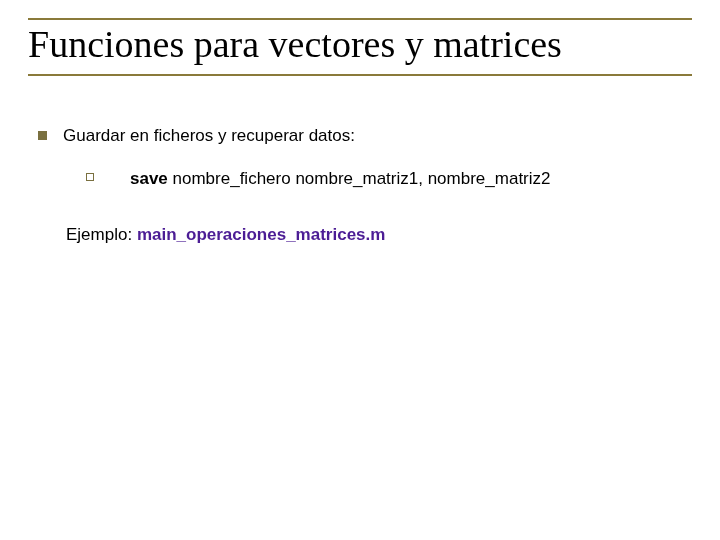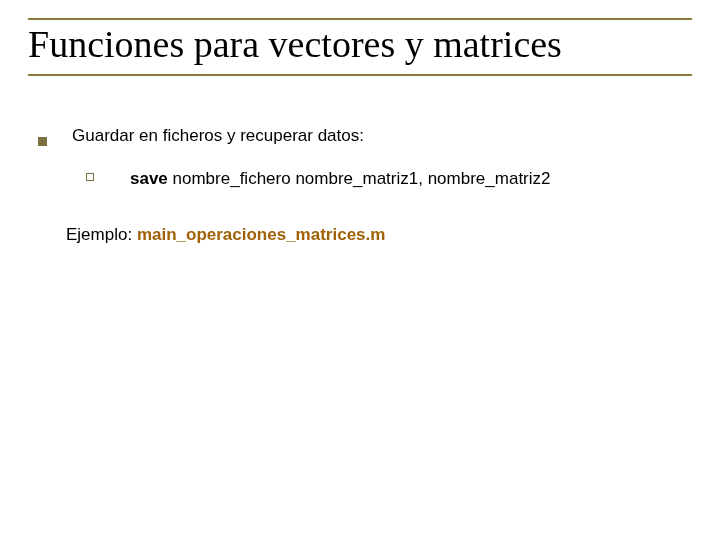--- a/index.html
+++ b/index.html
@@ -26,24 +26,23 @@
   }
   .title {
     font-family: "Times New Roman", Times, serif;
     font-size: 38px;
     font-weight: 400;
     margin: 0;
     line-height: 1.1;
   }
   .level1 {
     display: flex;
-    align-items: flex-end;
+    align-items: flex-start;
     margin: 0 0 22px 10px;
     font-size: 17px;
-    gap: 9px;
   }
   .bullet-sq {
     width: 9px;
     height: 9px;
     background: #7a7040;
     margin-top: 5px;
     margin-right: 16px;
     flex: 0 0 auto;
   }
   .level2 {
@@ -62,21 +61,21 @@
     margin-right: 16px;
     flex: 0 0 auto;
     box-sizing: border-box;
   }
   .row-text { flex: 1 1 auto; }
   .bold { font-weight: bold; }
   .example {
     margin: 36px 0 0 38px;
     font-size: 17px;
   }
-  .example .file { font-weight: bold; color: #a16207; }
+  .example .file { font-weight: bold; color: #4c1d95; }
 </style>
 </head>
 <body>
 
 <div class="slide">
 
   <div class="title-wrap">
     <h1 class="title">Funciones para vectores y matrices</h1>
   </div>
 

